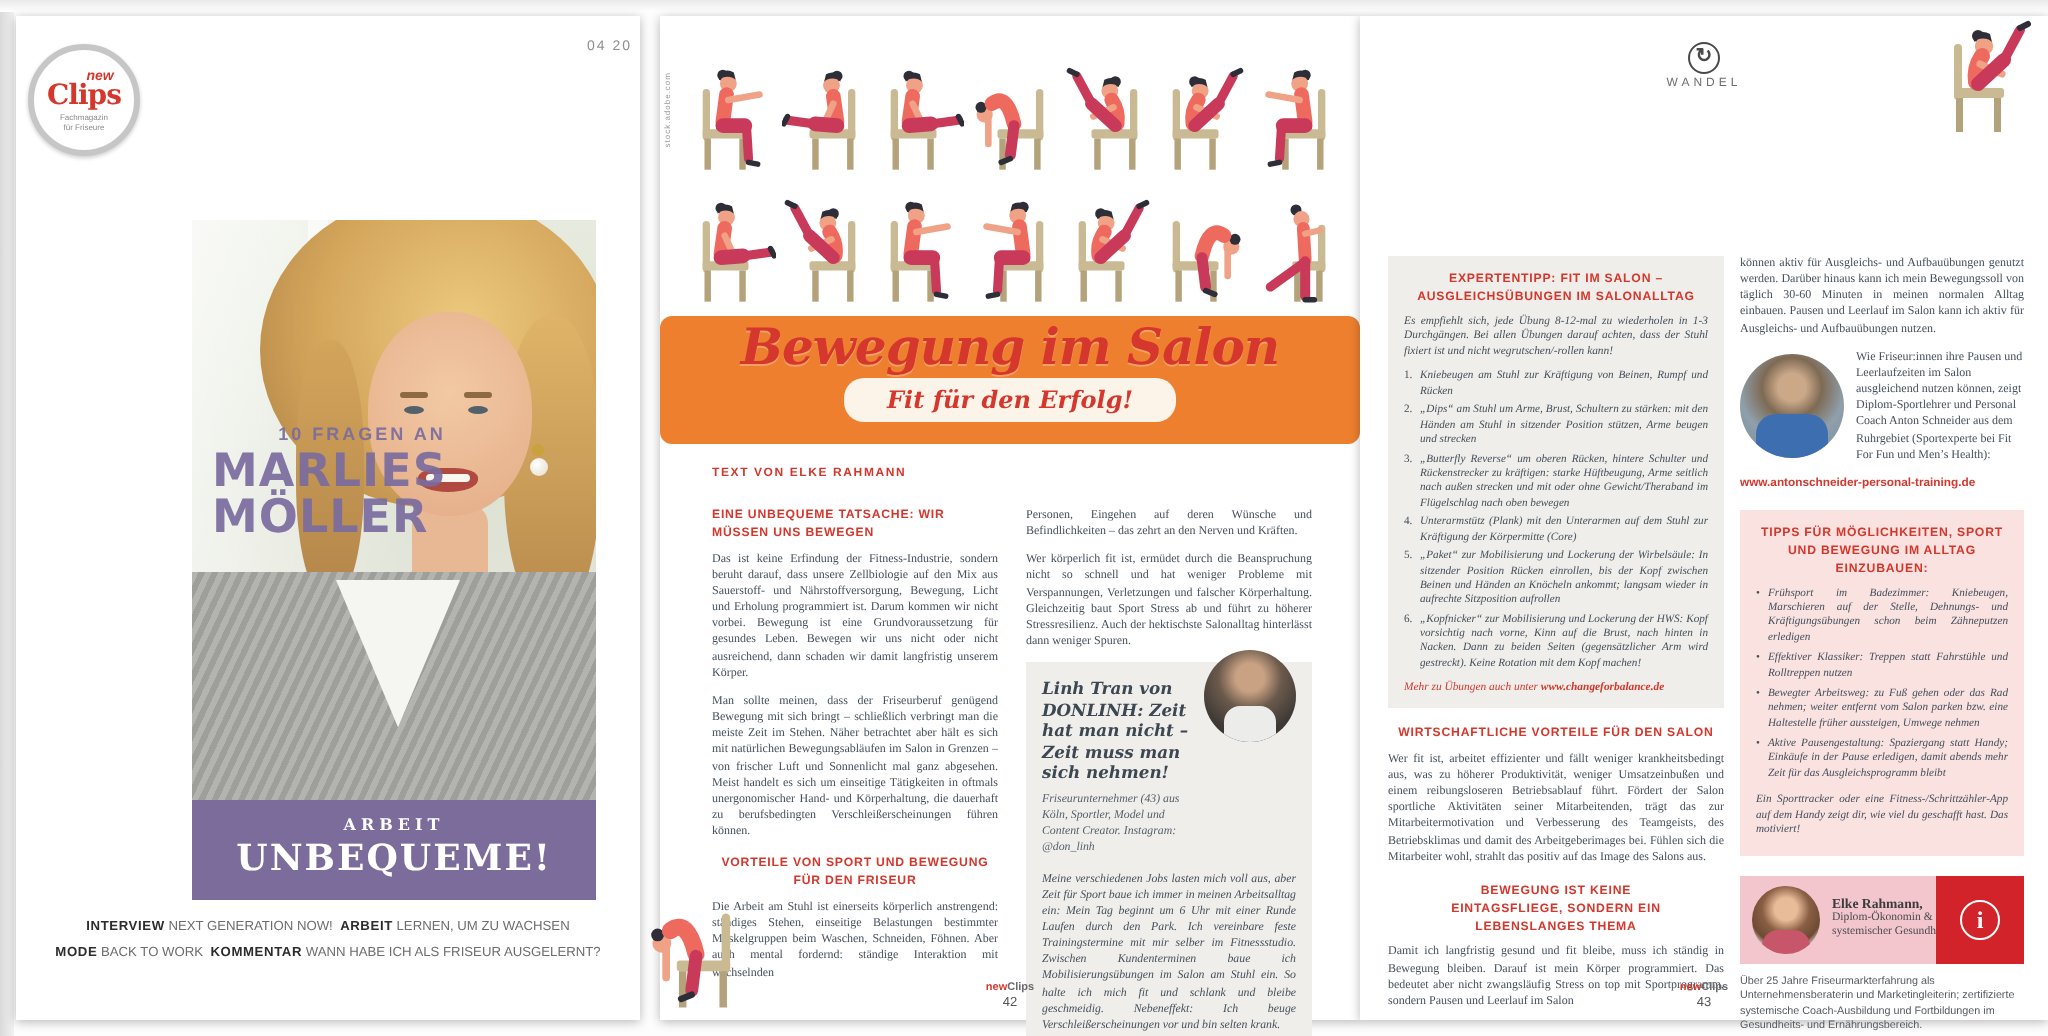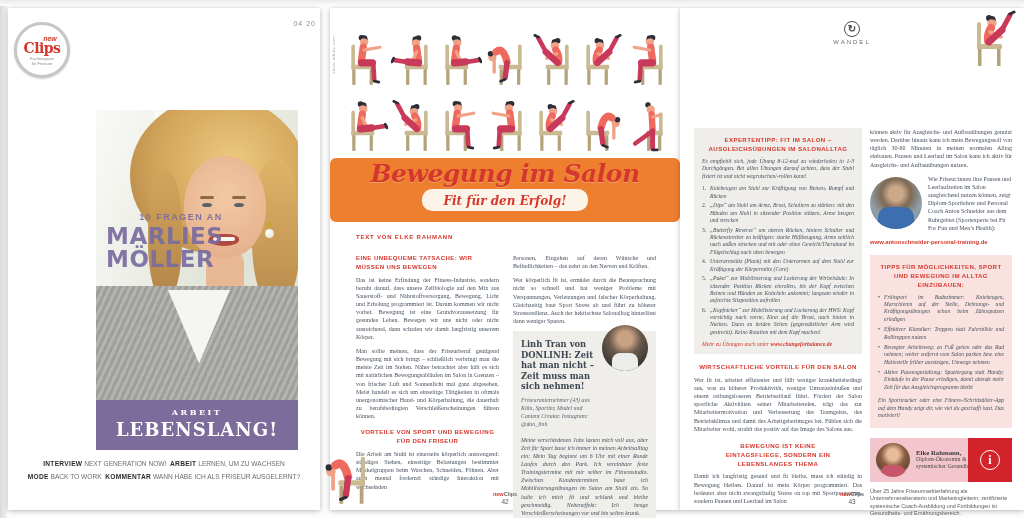--- a/index.html
+++ b/index.html
@@ -80,21 +80,21 @@
   .flip { transform:scaleX(-1); }
   .title-banner { position:absolute; left:0; top:150px; width:350px; height:64px; background:#ee7f2f; border-radius:6px; text-align:center; }
   .tb-title { font-family:"DejaVu Serif",serif; font-style:italic; font-weight:bold; font-size:25px; color:#d5372c;
               margin-top:1px; letter-spacing:-.5px; text-shadow:0 1px 0 rgba(255,255,255,.25); }
   .tb-pill { display:inline-block; background:#fdf4e9; border-radius:10px; padding:2px 22px; margin-top:1px; }
   .tb-sub { font-family:"DejaVu Serif",serif; font-style:italic; font-weight:bold; font-size:12px; color:#d5372c; }
   .byline { position:absolute; left:26px; top:226px; font-size:6px; font-weight:bold; color:#d5372c; letter-spacing:.8px; }
   .cols42 { position:absolute; left:26px; top:246px; width:300px; display:flex; gap:14px; }
   .col { width:143px; }
   .infobox { background:#efeeea; padding:8px; margin-top:2px; }
-  .ib-title { font-family:"DejaVu Serif",serif; font-weight:bold; font-size:8.4px; color:#3d4752; line-height:1.25; }
+  .ib-title { font-family:"DejaVu Serif",serif; font-style:italic; font-weight:bold; font-size:8.4px; color:#3d4752; line-height:1.25; }
   .ib-photo { float:right; width:46px; height:46px; border-radius:50%; margin:-14px 0 4px 6px;
               background:radial-gradient(circle at 50% 30%, #c9a183 18%, #6b5a4c 40%, #3f3a36 70%, #2c2a28 100%); position:relative; overflow:hidden; }
   .ib-photo::after { content:""; position:absolute; left:10px; bottom:0; width:26px; height:18px; border-radius:8px 8px 0 0; background:#ececea; }
   .ib-bio { font-family:"Liberation Serif",serif; font-style:italic; font-size:5.9px; color:#55606b; line-height:1.35; margin-top:5px; width:80px; }
   .ib-quote { font-family:"Liberation Serif",serif; font-style:italic; font-size:5.9px; color:#45505c; line-height:1.38; margin-top:7px; text-align:justify; clear:none; }
   .corner-fig { position:absolute; left:-10px; bottom:2px; width:56px; height:64px; }
 
   
   .wandel { position:absolute; left:0; right:0; top:10px; text-align:center; }
   .wandel .w-circle { display:inline-block; width:16px; height:16px; border:1.6px solid #4a4a4a; border-radius:50%;
@@ -245,21 +245,21 @@
       <div class="ph-earring-p"></div>
       <div class="coverline">
         <div class="cl-over">10 FRAGEN AN</div>
         <div class="cl-name">MARLIES</div>
         <div class="cl-name">MÖLLER</div>
       </div>
     </div>
 
     <div class="cover-banner">
       <div class="cb-top">ARBEIT</div>
-      <div class="cb-main">LEBENSLANG!</div>
+      <div class="cb-main">UNBEQUEME!</div>
     </div>
 
     <div class="teasers">
       <div>
         <b>INTERVIEW</b>&nbsp;<span>NEXT GENERATION NOW!</span>&nbsp;&nbsp;<b>ARBEIT</b>&nbsp;<span>LERNEN, UM ZU WACHSEN</span>
       </div>
       <div>
         <b>MODE</b>&nbsp;<span>BACK TO WORK</span>&nbsp;&nbsp;<b>KOMMENTAR</b>&nbsp;<span>WANN HABE ICH ALS FRISEUR AUSGELERNT?</span>
       </div>
     </div>

